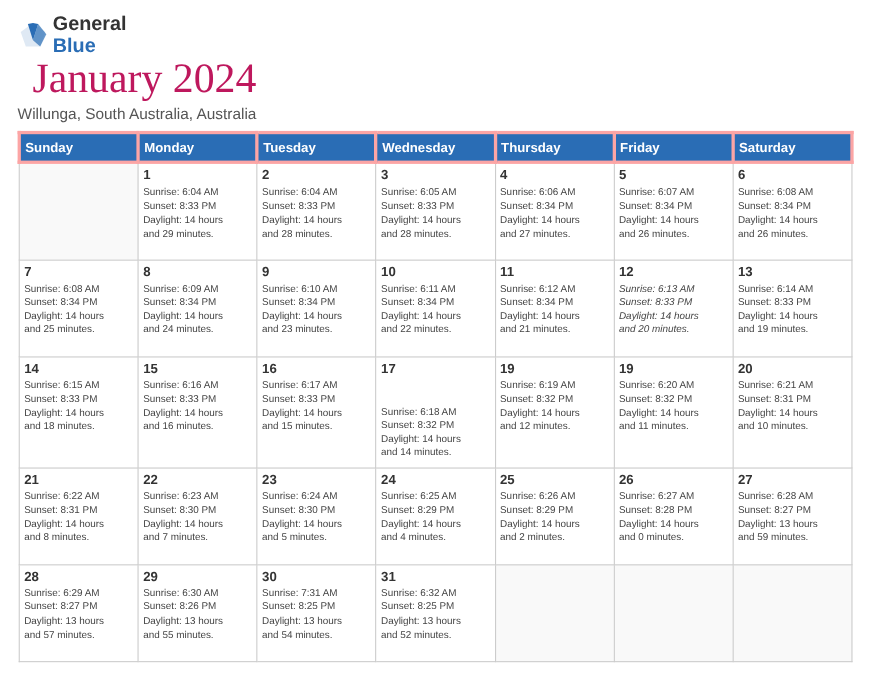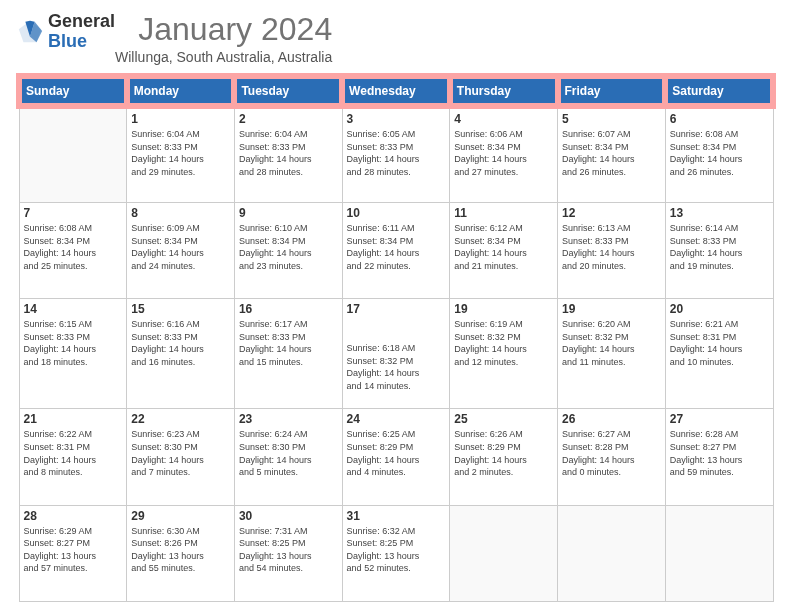--- a/index.html
+++ b/index.html
@@ -15,20 +15,21 @@
       height: 612px;
       padding: 12px 16px 10px 16px;
       display: flex;
       flex-direction: column;
     }
     .header {
       display: flex;
       justify-content: flex-start;
       align-items: flex-start;
       margin-bottom: 8px;
+      flex-direction: column;
     }
     .logo {
       display: flex;
       align-items: center;
     }
     .logo-text {
       display: flex;
       flex-direction: column;
       line-height: 1.1;
     }
@@ -44,44 +45,45 @@
     }
     .logo-icon {
       width: 28px;
       height: 28px;
       margin-right: 4px;
     }
     .title-block {
       text-align: right;
     }
     .month-title {
-      font-size: 32px;
+      font-size: 38px;
       font-weight: normal;
-      color: #737373;
+      color: #be185d;
       line-height: 1.1;
+      font-family: Liberation Serif, serif;
     }
     .location {
       font-size: 14px;
       color: #555;
       margin-top: 2px;
     }
     .calendar {
       flex: 1;
       border-collapse: collapse;
       width: 100%;
       table-layout: fixed;
     }
     .calendar th {
       background-color: #2a6db5;
       color: #fff;
       font-size: 12px;
       font-weight: bold;
       padding: 5px 4px;
       text-align: left;
-      border: 6px solid #fca5a5;
+      border: 3px solid #fca5a5;
     }
     .calendar td {
       border: 1px solid #ccc;
       vertical-align: top;
       padding: 3px 4px;
       font-size: 9.5px;
       color: #333;
       height: 85px;
       width: 14.28%;
       background: #fff;
@@ -218,21 +220,21 @@
           </td>
           <td>
             <span class="day-number">11</span>
             <div class="day-info" style="white-space: pre-line;">Sunrise: 6:12 AM
 Sunset: 8:34 PM
 Daylight: 14 hours
 and 21 minutes.</div>
           </td>
           <td>
             <span class="day-number">12</span>
-            <div class="day-info" style="white-space: pre-line;">Sunrise: 6:13 AM
+            <div class="day-info" style="white-space: pre-line; font-style: italic;">Sunrise: 6:13 AM
 Sunset: 8:33 PM
 Daylight: 14 hours
 and 20 minutes.</div>
           </td>
           <td>
             <span class="day-number">13</span>
             <div class="day-info" style="white-space: pre-line;">Sunrise: 6:14 AM
 Sunset: 8:33 PM
 Daylight: 14 hours
 and 19 minutes.</div>

